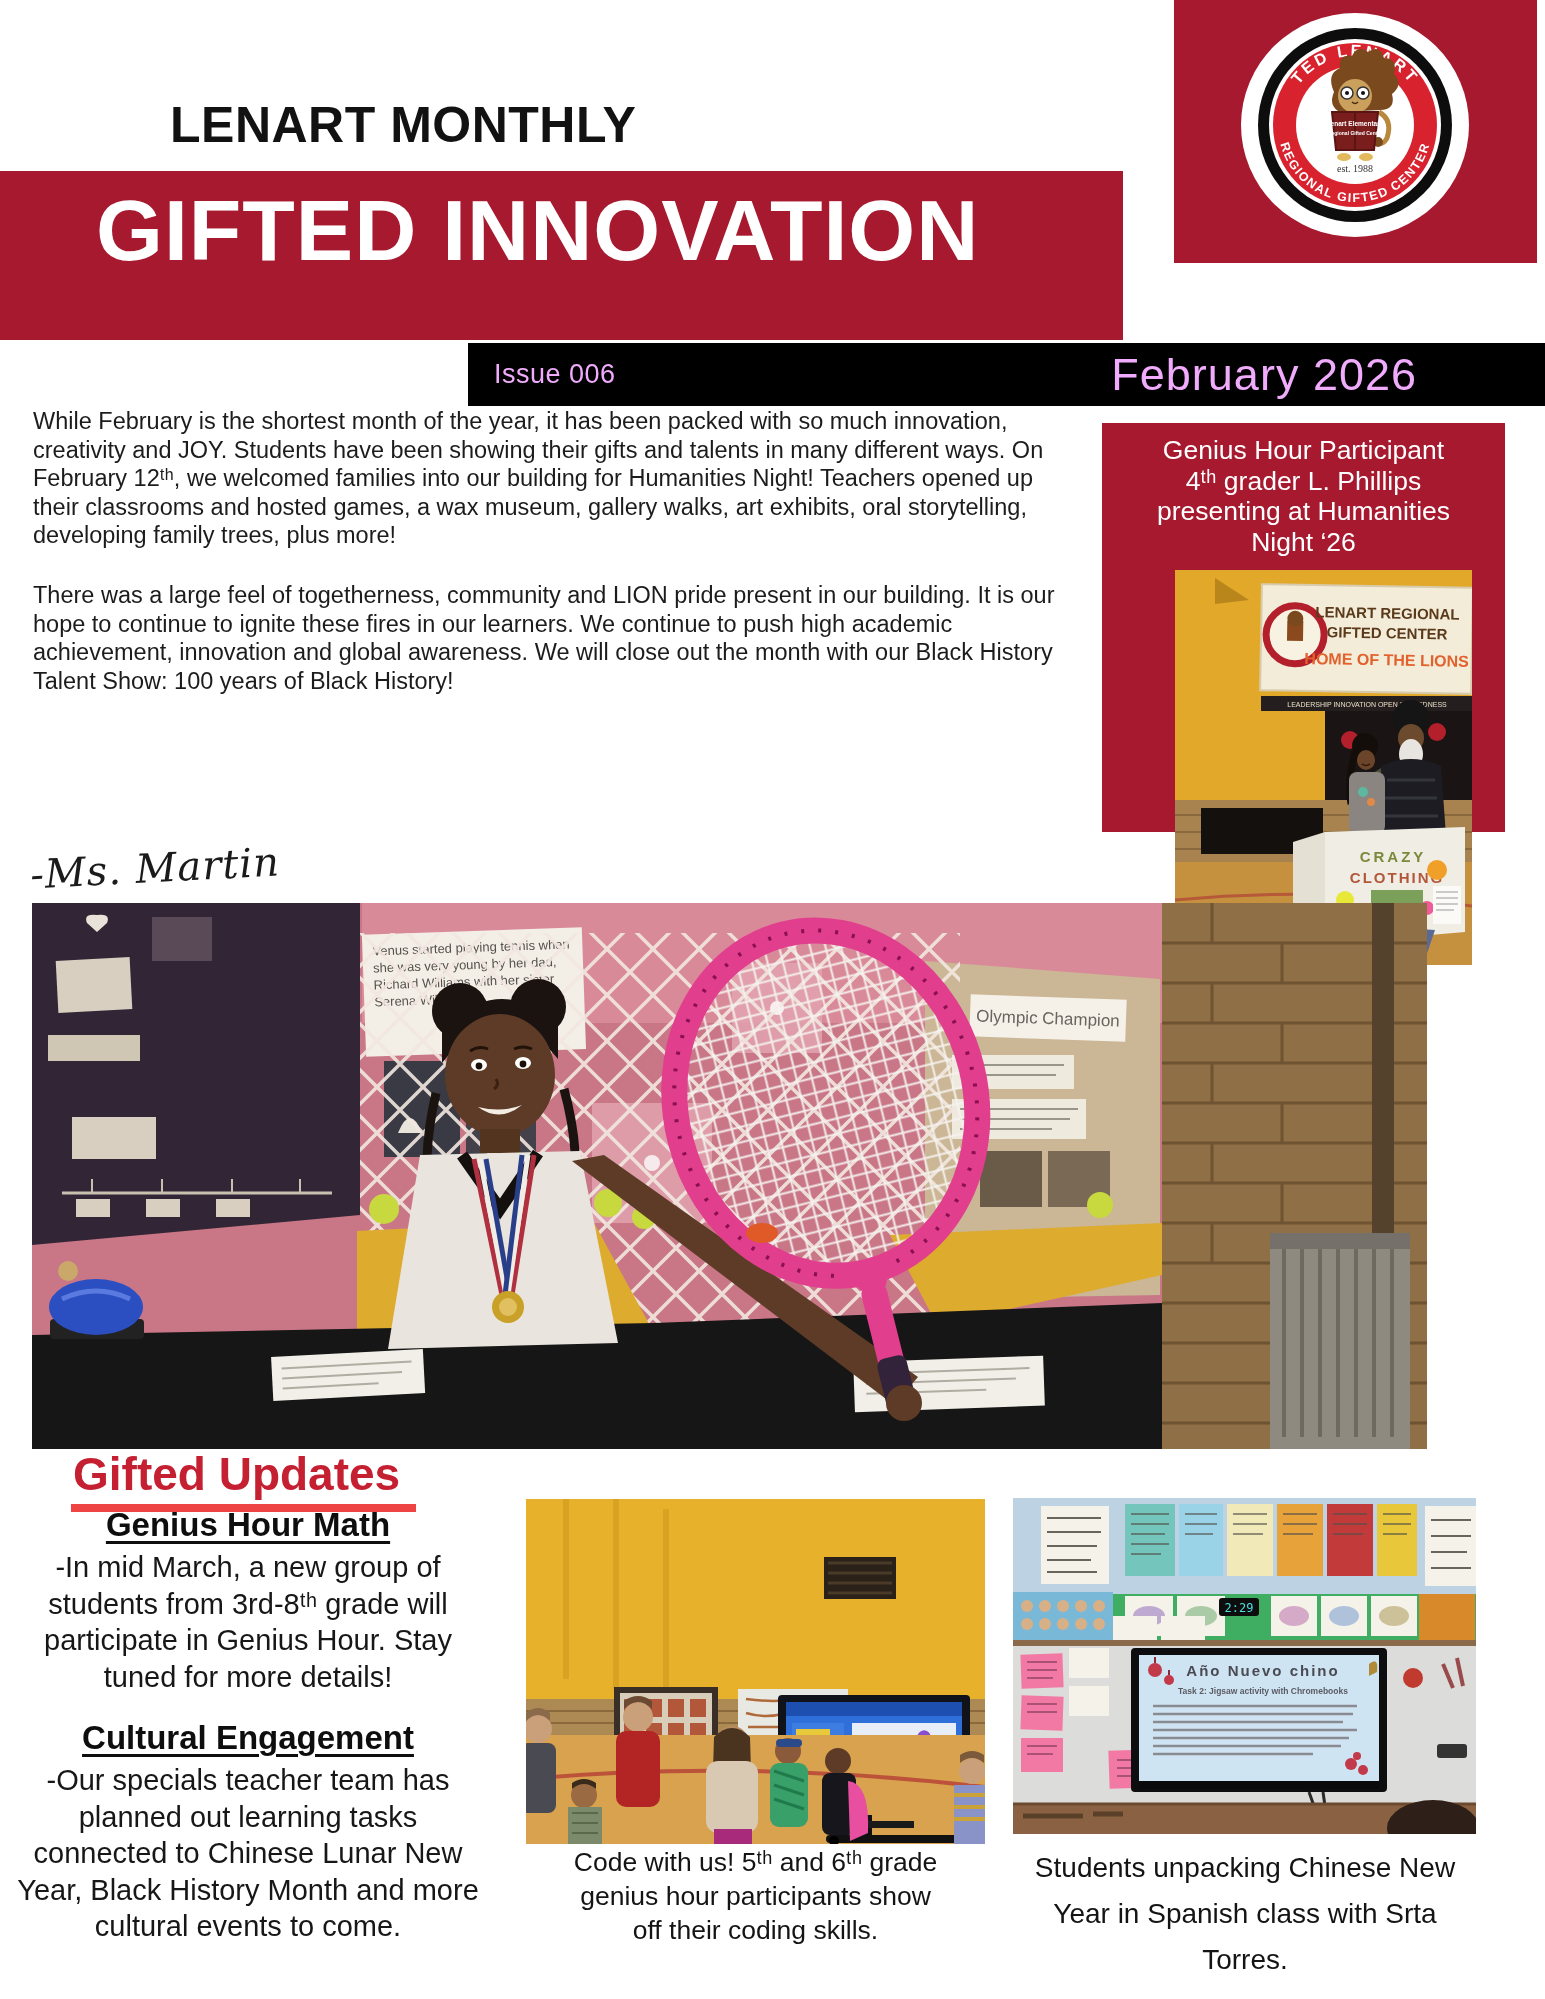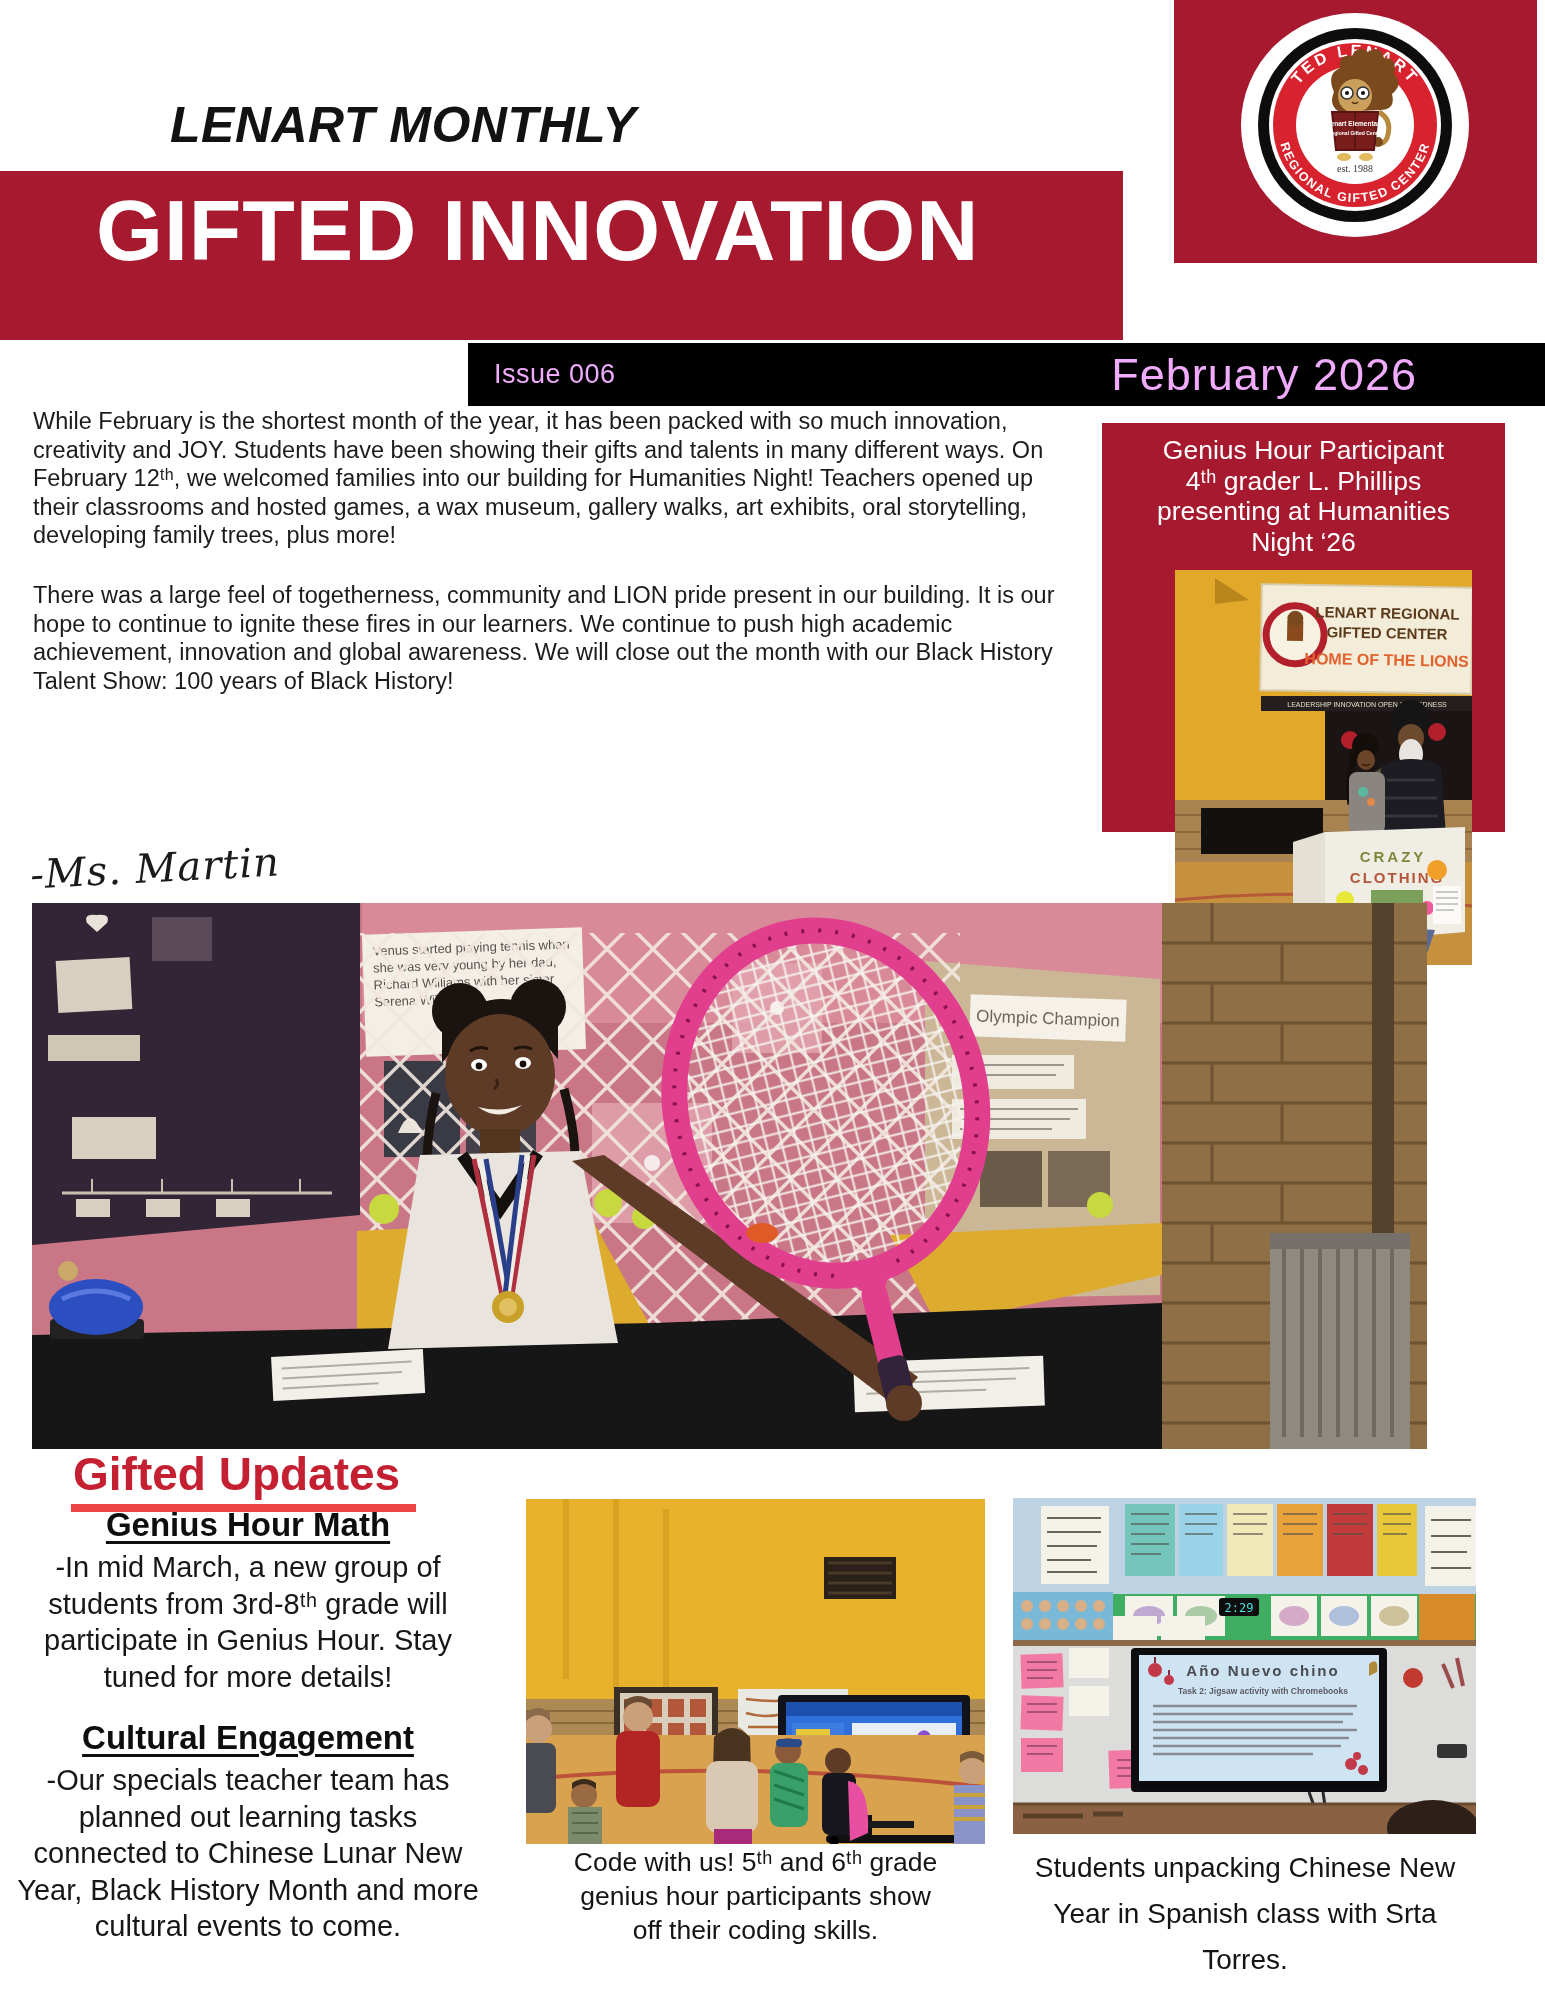--- a/index.html
+++ b/index.html
@@ -6,21 +6,21 @@
   body{
     width:1545px;height:1999px;position:relative;overflow:hidden;
     background:#ffffff;
     font-family:"Liberation Sans","DejaVu Sans",sans-serif;
     color:#1d1d1d;
   }
   .abs{position:absolute;}
   .pre-line{white-space:pre-line;}
 
   
-  .kicker{left:170px;top:96px;font-size:50px;font-weight:600;color:#121212;letter-spacing:.5px;font-style:italic;}
+  .kicker{left:170px;top:96px;font-size:50px;font-weight:600;color:#121212;letter-spacing:.5px;}
   .banner{left:0;top:171px;width:1123px;height:169px;background:#A6192E;
           display:flex;align-items:flex-start;padding:0;box-sizing:border-box;}
   .banner-title{margin:16px 0 0 96px;font-size:86px;line-height:1;font-weight:700;color:#ffffff;letter-spacing:1px;}
   .logo-box{left:1174px;top:0;width:363px;height:263px;background:#A6192E;}
   .issue-bar{left:468px;top:343px;width:1077px;height:63px;background:#000;
              display:flex;align-items:center;justify-content:space-between;
              padding:0 128px 0 26px;box-sizing:border-box;color:#f0abfc;}
   .issue-label{font-size:27px;font-weight:400;letter-spacing:.5px;}
   .issue-date{font-size:45px;font-weight:300;letter-spacing:1px;margin-left:44px;}
 

